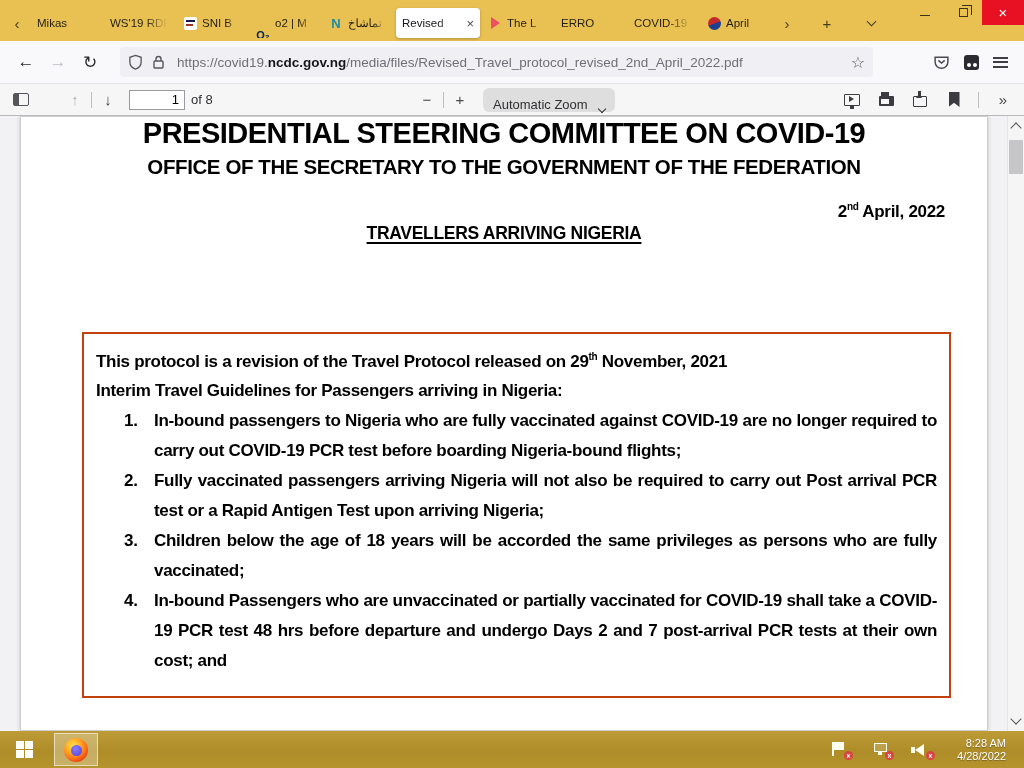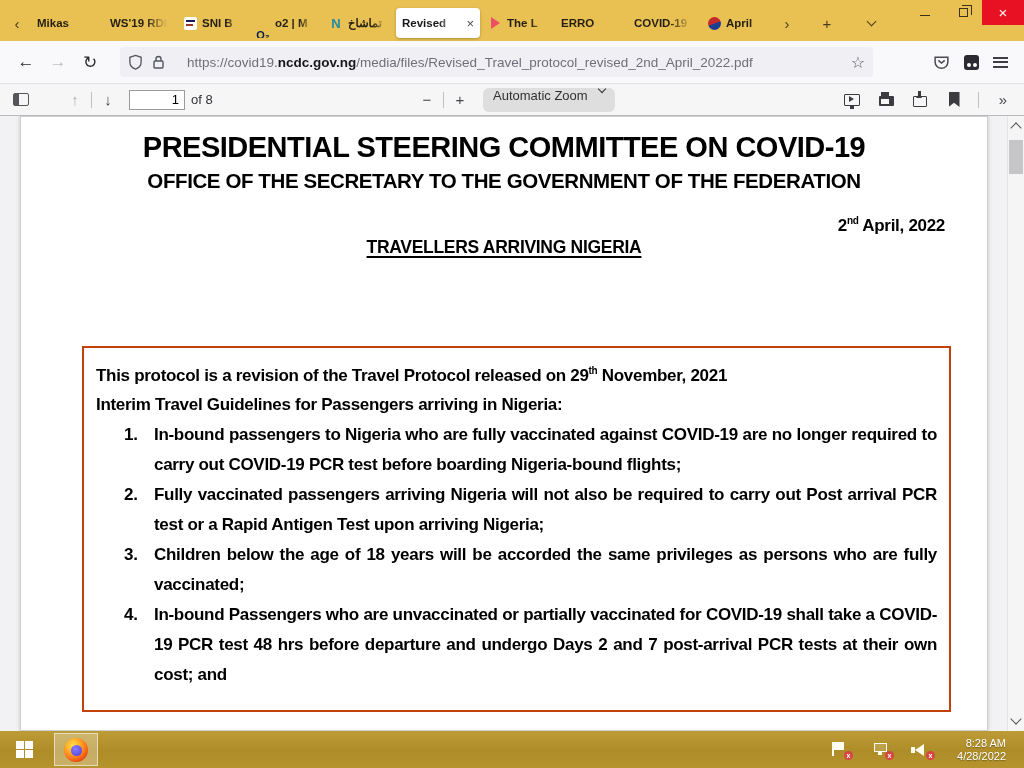--- a/index.html
+++ b/index.html
@@ -9,21 +9,21 @@
   
   .tabstrip { position:relative; height:41px; background:#e9c052; display:flex; align-items:flex-end; }
   .tabstrip-inner { display:flex; align-items:center; height:36px; padding-left:4px; }
   .tab-scroll { width:26px; height:30px; display:flex; align-items:center; justify-content:center;
                 color:#463c1e; font-size:15px; cursor:default; }
   .tab { width:71px; height:30px; margin:0 1px; border-radius:4px; display:flex; align-items:center;
          padding:0 6px; font-size:11.5px; color:#241f12; overflow:hidden; white-space:nowrap; }
   .tab .favicon { flex:0 0 14px; height:14px; margin-right:5px; display:flex; align-items:center; justify-content:center; }
   .tab .tlabel { overflow:hidden; white-space:nowrap; flex:1;
      -webkit-mask-image:linear-gradient(90deg,#000 60%,transparent 97%);
-     mask-image:linear-gradient(90deg,#000 60%,transparent 97%);font-weight:bold; }
+     mask-image:linear-gradient(90deg,#000 60%,transparent 97%); }
   .tab.active { background:#fff; box-shadow:0 1px 3px rgba(0,0,0,.25); color:#15141a; width:84px; }
   .tab .close-x { flex:0 0 auto; color:#4a4a52; font-size:13px; margin-left:4px; }
 
   .fav-sni { width:13px; height:13px; background:#fff; border-radius:2px; position:relative; }
   .fav-sni::before { content:""; position:absolute; left:2px; top:3px; width:9px; height:2px; background:#1a1a55; }
   .fav-sni::after  { content:""; position:absolute; left:2px; top:7px; width:7px; height:2px; background:#99332b; }
   .fav-o2 { font-weight:bold; color:#00204d; font-size:11px;margin-top:23px; }
   .fav-n  { font-weight:bold; color:#1d8ca8; font-size:13px; }
   .fav-play { width:0; height:0; border-left:9px solid #ee5063; border-top:6px solid transparent; border-bottom:6px solid transparent; }
   .fav-globe { width:13px; height:13px; border-radius:50%; background:linear-gradient(160deg,#c42a2a 48%,#1c3e8f 52%); }
@@ -42,21 +42,21 @@
   .win-close { background:#e81123; color:#fff; font-size:15px; width:42px; }
 
   
   .navbar { height:43px; background:#f9f9fb; border-bottom:1px solid #e1e1e6; display:flex; align-items:center; padding:0 10px; }
   .nav-btn { width:32px; height:30px; display:flex; align-items:center; justify-content:center;
              font-size:17px; color:#2b2b2e; border-radius:4px; }
   .nav-btn.disabled { color:#bcbcc4; }
   .urlbar { flex:1; height:30px; margin:0 8px 0 14px; background:#f0f0f4; border-radius:4px;
             display:flex; align-items:center; padding:0 8px; min-width:0; }
   .urlbar svg { flex:0 0 auto; }
-  .url-text { flex:1; margin-left:22px; font-size:13.5px; white-space:nowrap; overflow:hidden; color:#6f6f78; }
+  .url-text { flex:1; margin-left:12px; font-size:13.5px; white-space:nowrap; overflow:hidden; color:#6f6f78; }
   .url-text b { color:#17171b; font-weight:600; }
   .star { color:#55555f; font-size:16px; margin-left:6px; }
   .navbar-right { display:flex; align-items:center; gap:14px; margin-left:52px; padding-right:6px; }
   .ext-dark { width:15px; height:15px; background:#2b2b31; border-radius:3px; position:relative; }
   .ext-dark::before, .ext-dark::after { content:""; position:absolute; bottom:3px; width:4px; height:4px;
       border-radius:50%; background:#fff; }
   .ext-dark::before { left:2.5px; } .ext-dark::after { right:2.5px; }
   .hamburger { width:15px; height:11px; border-top:2px solid #3e3e44; border-bottom:2px solid #3e3e44; position:relative; }
   .hamburger::before { content:""; position:absolute; top:2.5px; left:0; right:0; height:2px; background:#3e3e44; }
 
@@ -64,21 +64,21 @@
   .pdfbar { position:relative; height:32px; background:#f6f6f7; border-bottom:1px solid #b9b9bc;
             display:flex; align-items:center; padding:0 8px; font-size:13px; color:#303034; }
   .pdf-btn { width:26px; height:24px; display:flex; align-items:center; justify-content:center; color:#47474c; font-size:15px; }
   .pdf-btn.disabled { color:#b3b3b8; }
   .vdiv { width:1px; height:16px; background:#bfbfc3; margin:0 3px; }
   .sidebar-ico { width:16px; height:13px; border:1.5px solid #55555a; border-radius:2px; position:relative; }
   .sidebar-ico::before { content:""; position:absolute; left:0; top:0; bottom:0; width:5px; background:#55555a; }
   .page-input { width:56px; height:20px; border:1px solid #9a9aa0; background:#fff; text-align:right;
                 padding-right:5px; font-size:13px; margin:0 6px 0 8px; font-family:"Liberation Sans",sans-serif; }
   .zoom-group { position:absolute; left:414px; display:flex; align-items:center; }
-  .zoom-select { margin-left:10px; height:24px; background:#dededf; display:flex; align-items:flex-start;
+  .zoom-select { margin-left:10px; height:24px; background:#dededf; display:flex; align-items:flex-end;
                  padding:0 10px; width:132px; justify-content:space-between; border-radius:6px; }
   .zoom-select .chev { border-color:#303034; width:6px; height:6px; margin-top:-2px; }
   .pdfbar-right { margin-left:auto; display:flex; align-items:center; gap:8px; }
   .mon-ico { width:16px; height:12px; border:1.5px solid #3c3c40; border-radius:1px; position:relative; }
   .mon-ico::before { content:""; position:absolute; left:4px; top:1.5px; width:0; height:0;
       border-left:5px solid #3c3c40; border-top:3px solid transparent; border-bottom:3px solid transparent; }
   .mon-ico::after { content:""; position:absolute; left:5px; bottom:-4.5px; width:4px; height:3px; background:#3c3c40; }
   .print-ico { width:15px; height:10px; background:#3c3c40; border-radius:1px; position:relative; margin-top:3px; }
   .print-ico::before { content:""; position:absolute; left:2.5px; top:-4px; width:8px; height:4px; background:#3c3c40; }
   .print-ico::after { content:""; position:absolute; left:2.5px; top:3px; width:8px; height:5px; background:#f6f6f7; }
@@ -86,21 +86,21 @@
   .dl-ico::before { content:""; position:absolute; left:3.5px; top:-6px; width:3px; height:6px; background:#3c3c40; }
   .dl-ico::after { content:""; position:absolute; left:1.5px; top:-3px; width:0; height:0;
       border-bottom:4px solid #3c3c40; border-left:3.5px solid transparent; border-right:3.5px solid transparent; }
   .bm-ico { width:11px; height:15px; background:#3c3c40;
             clip-path:polygon(0 0,100% 0,100% 100%,50% 72%,0 100%); }
 
   
   .viewer { position:relative; height:615px; background:#f2f2f4; overflow:hidden; }
   .page { position:absolute; left:20px; top:0; width:968px; height:100%; background:#fff;
           border:1px solid #cfcfd2; box-shadow:0 0 4px rgba(0,0,0,.2); color:#000; overflow:hidden; }
-  .page-pad { padding-top:14px; font-weight:bold; letter-spacing:-0.3px; }
+  .page-pad { font-weight:bold; letter-spacing:-0.3px; }
   .doc-h1 { text-align:center; font-size:29px; line-height:32px; letter-spacing:-0.5px; }
   .doc-h2 { text-align:center; font-size:20.5px; line-height:24px; margin-top:6px; letter-spacing:-0.4px; }
   .doc-date { text-align:right; padding-right:42px; font-size:17px; margin-top:22px; }
   .doc-head { text-align:center; font-size:17.5px; line-height:22px; text-decoration:underline;
               text-decoration-thickness:1.5px; text-underline-offset:3px; }
   .doc-head.first { margin-top:18px; }
   .doc-head.second { margin-top:0; }
   sup.s { font-size:10px; vertical-align:super; }
   .doc-box { margin:88px 18px 0 61px; width:869px; border:2px solid #c2410c; padding:8px 12px 20px 12px;
              font-size:17px; line-height:30px; }

